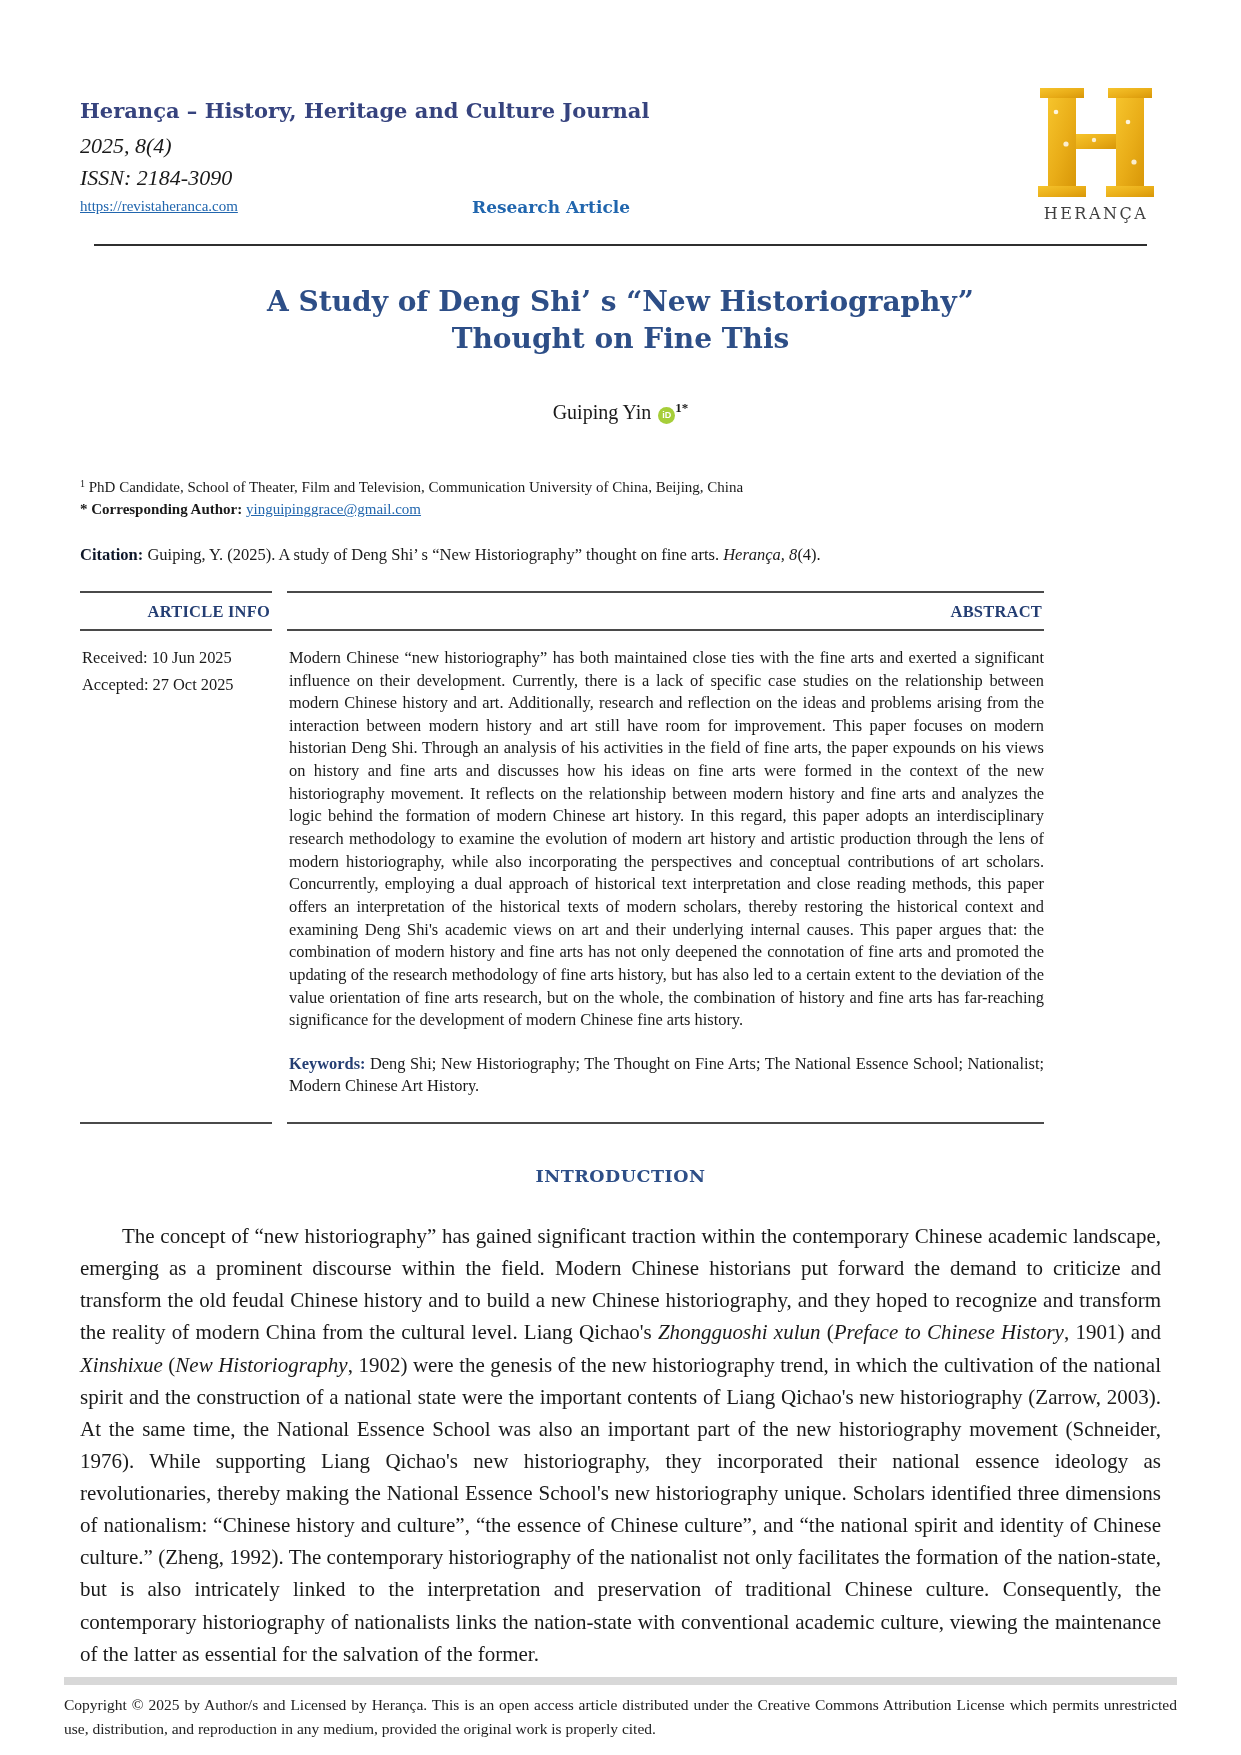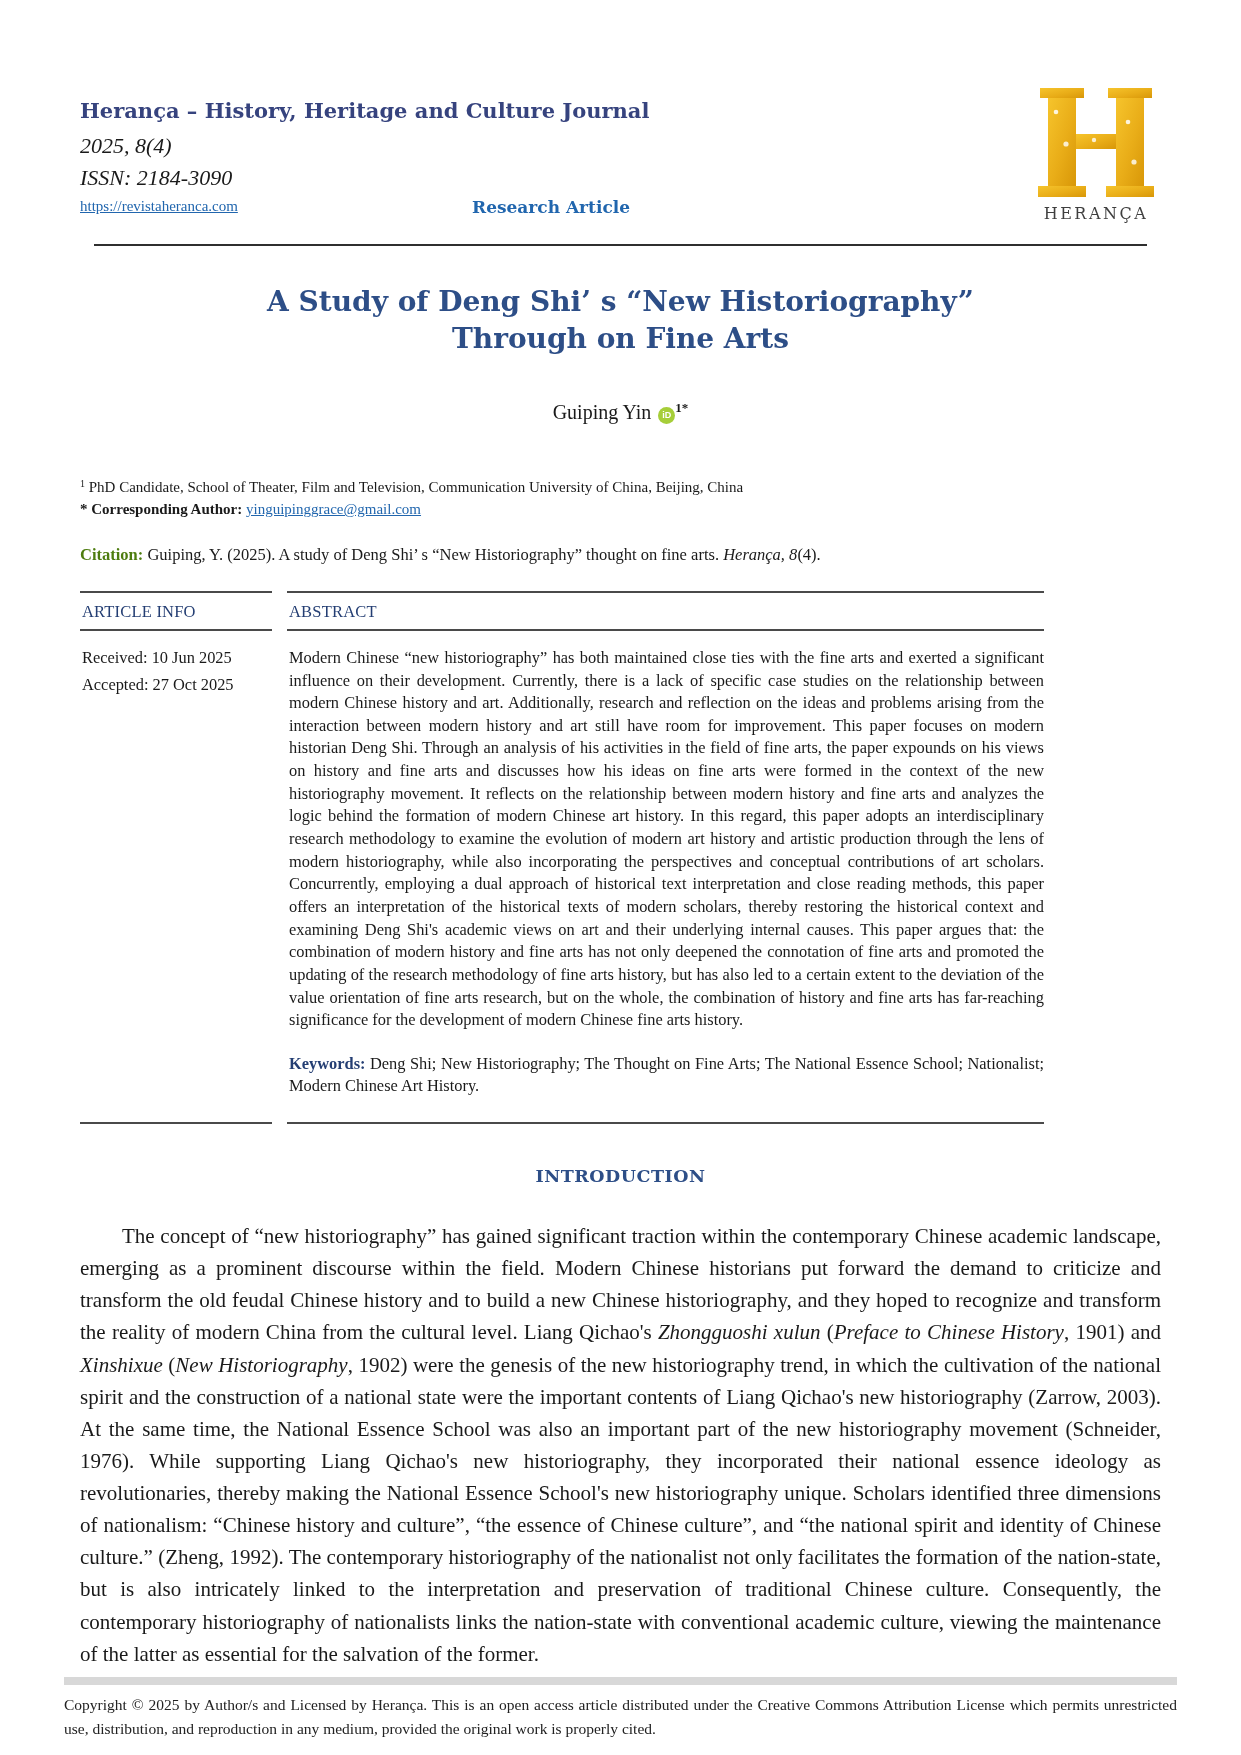--- a/index.html
+++ b/index.html
@@ -22,26 +22,26 @@
   .author-line { text-align:center; font-size:20px; margin-top:42px; }
   .orcid { display:inline-block; width:17px; height:17px; border-radius:50%; background:#a6ce39; color:#fff; font-family:"Liberation Sans", sans-serif; font-size:9px; font-weight:bold; line-height:17px; text-align:center; vertical-align:1px; margin-left:7px; }
   .author-sup { font-size:13px; vertical-align:7px; font-weight:bold; }
 
   .affil-block { margin-top:52px; font-size:15px; line-height:1.5; }
   .affil-sup { font-size:10px; vertical-align:5px; }
   .corresponding b { font-weight:bold; }
   .email-link { color:#2166ae; text-decoration:underline; cursor:pointer; }
 
   .citation-line { margin-top:24px; font-size:16.5px; }
-  .citation-label { color:#4d7c0f; font-weight:bold; }
+  .citation-label { color:#0f172a; font-weight:bold; }
 
   
   .info-table { display:grid; grid-template-columns:192px 757px; column-gap:15px; margin-top:26px; width:964px; }
   .info-col { border-bottom:2px solid #4a4a4a; }
-  .col-head { border-top:2px solid #4a4a4a; border-bottom:2px solid #4a4a4a; padding:9px 2px 7px 2px; font-weight:normal; font-size:16.5px; color:#243e73; letter-spacing:.2px; }
+  .col-head { border-top:2px solid #4a4a4a; border-bottom:2px solid #4a4a4a; padding:9px 2px 7px 2px; font-weight:bold; font-size:16.5px; color:#243e73; letter-spacing:.2px;text-align:right; }
   .col-body { padding:16px 0 24px 2px; font-size:16.4px; line-height:1.38; }
   .dates div { margin-bottom:4px; }
   .abstract-text { text-align:justify; }
   .keywords { margin-top:21px; text-align:justify; }
   .keywords-label { color:#243e73; font-weight:bold; }
 
   
   .section-heading { text-align:center; font-family:"DejaVu Serif", serif; font-weight:bold; font-size:17.5px; letter-spacing:.5px; color:#2d4e87; margin-top:42px; }
   .intro-para { margin-top:34px; font-size:21px; line-height:1.53; text-align:justify; text-indent:42px; }
 
@@ -89,21 +89,21 @@
         <circle cx="102" cy="80" r="2.6" fill="#fff" opacity="0.8"></circle>
         <circle cx="62" cy="58" r="2.2" fill="#fff" opacity="0.8"></circle>
         <text x="64" y="137" text-anchor="middle" font-family="DejaVu Serif, serif" font-size="16" letter-spacing="2.5" fill="#3f3f3f">HERANÇA</text>
       </svg>
     </div>
   </div>
   <hr class="header-rule">
 
   <div class="article-title">
     <div>A Study of Deng Shi’ s “New Historiography”</div>
-    <div>Through on Fine Arts</div>
+    <div>Thought on Fine This</div>
   </div>
 
   <div class="author-line">
     <span>Guiping Yin</span><span class="orcid">iD</span><span class="author-sup">1*</span>
   </div>
 
   <div class="affil-block">
     <div><sup class="affil-sup">1</sup><span> PhD Candidate, School of Theater, Film and Television, Communication University of China, Beijing, China</span></div>
     <div class="corresponding"><b>* Corresponding Author: </b><a class="email-link">yinguipinggrace@gmail.com</a></div>
   </div>

